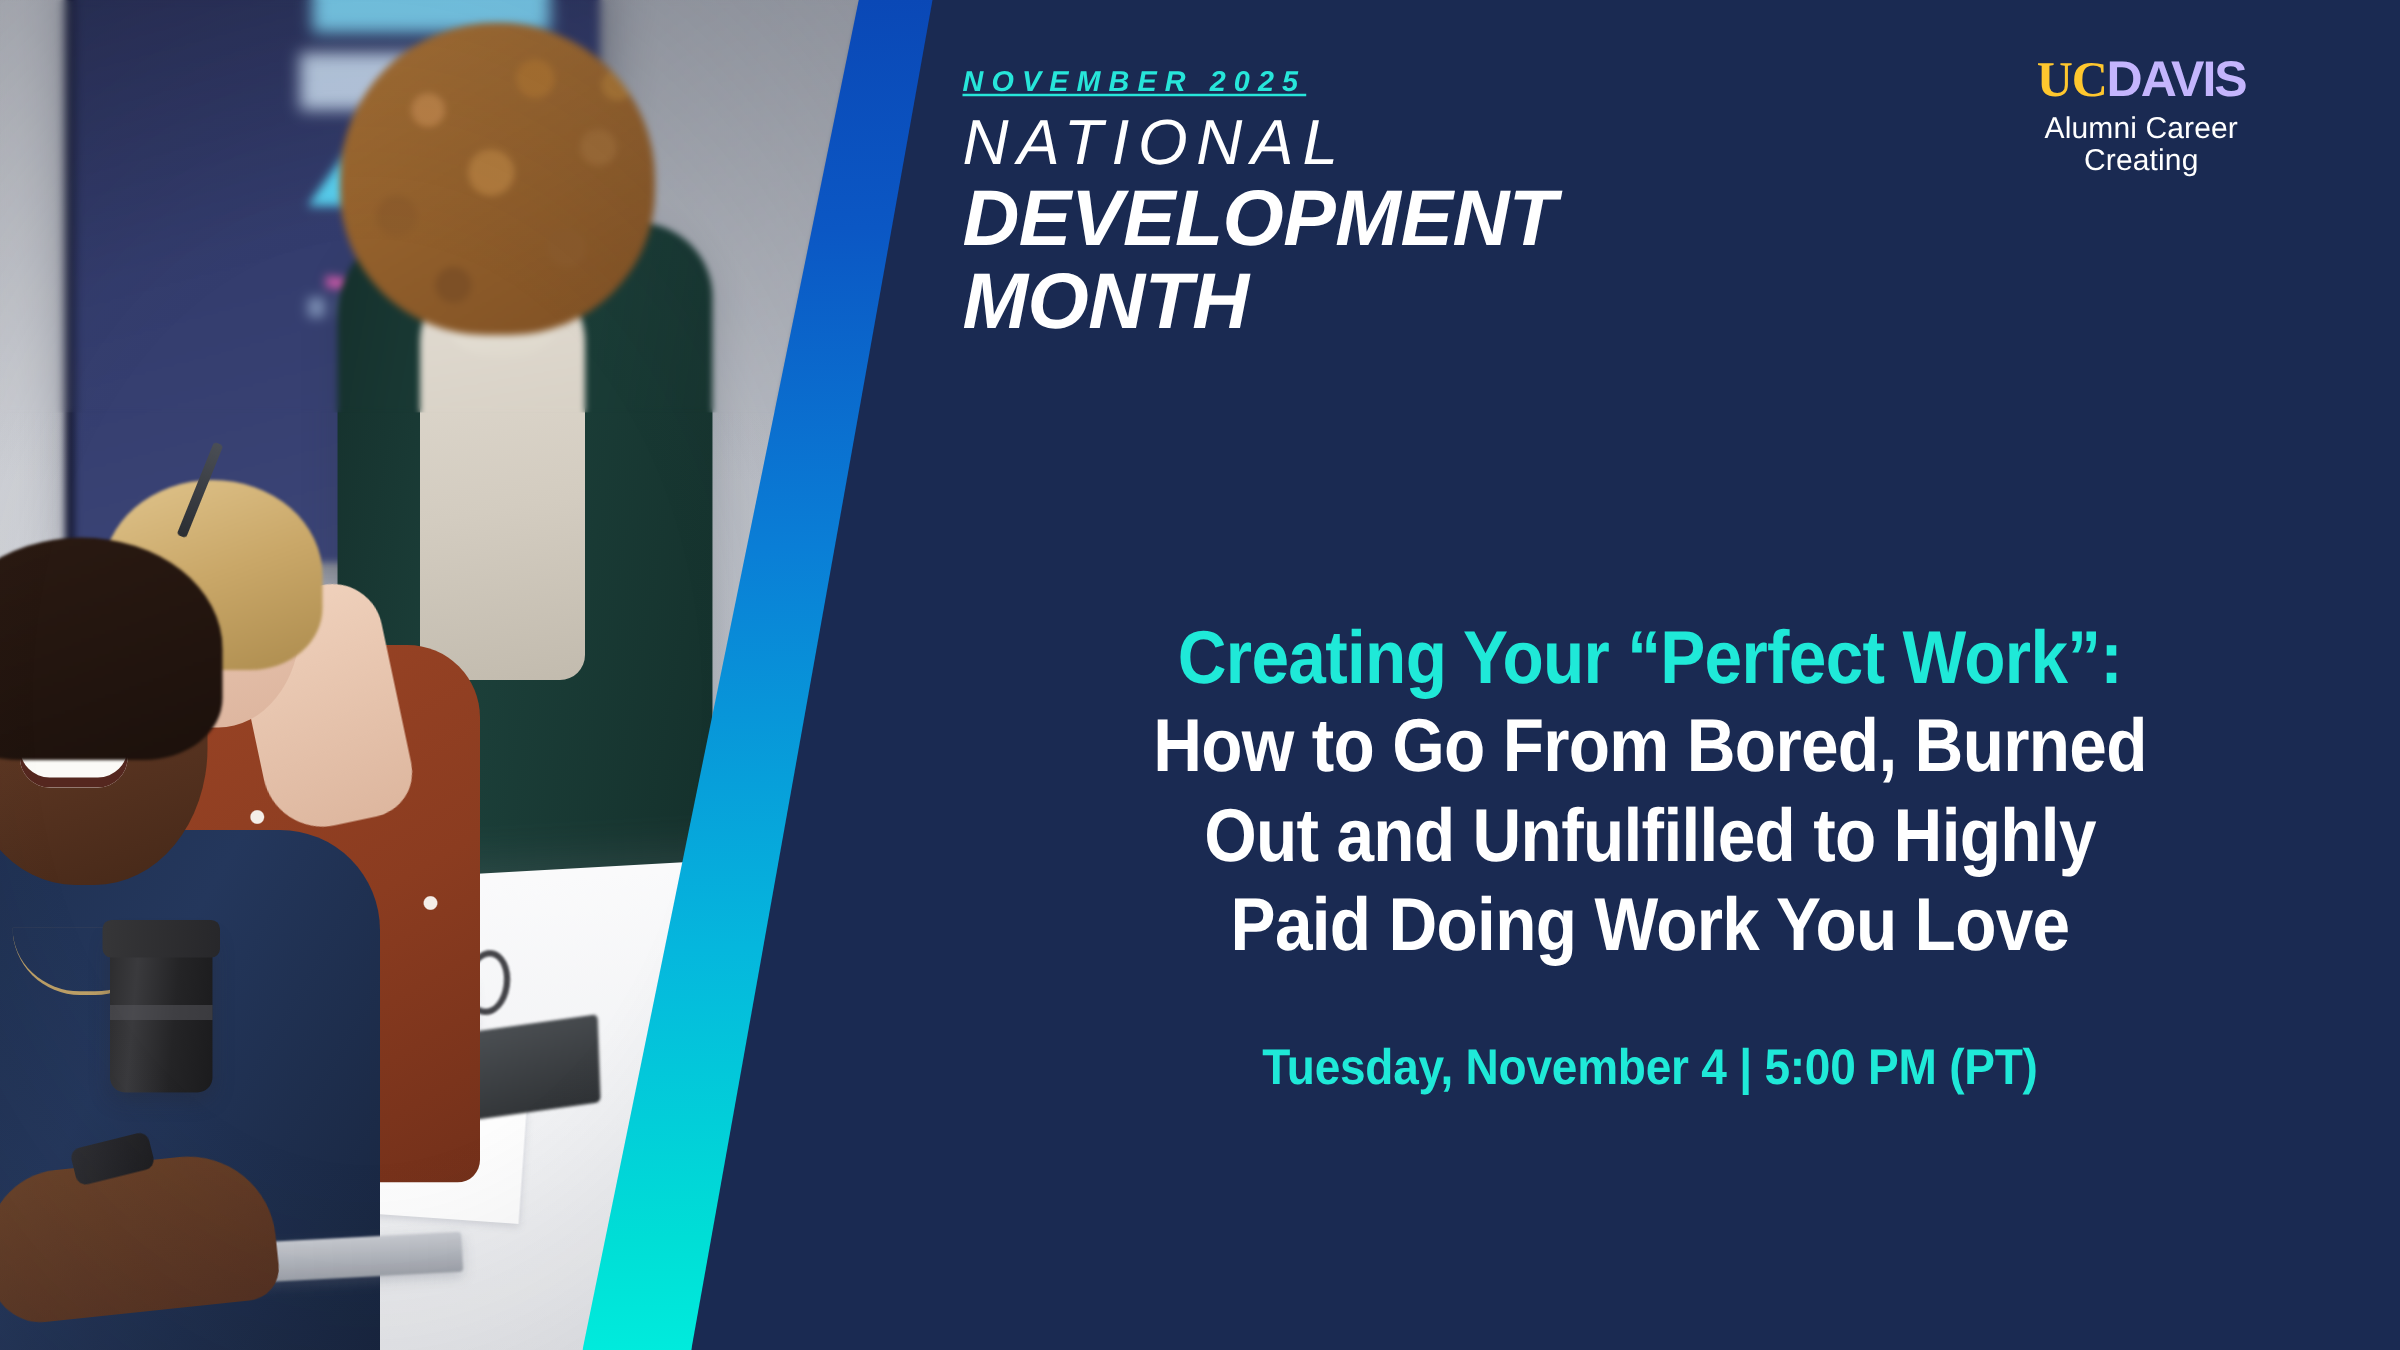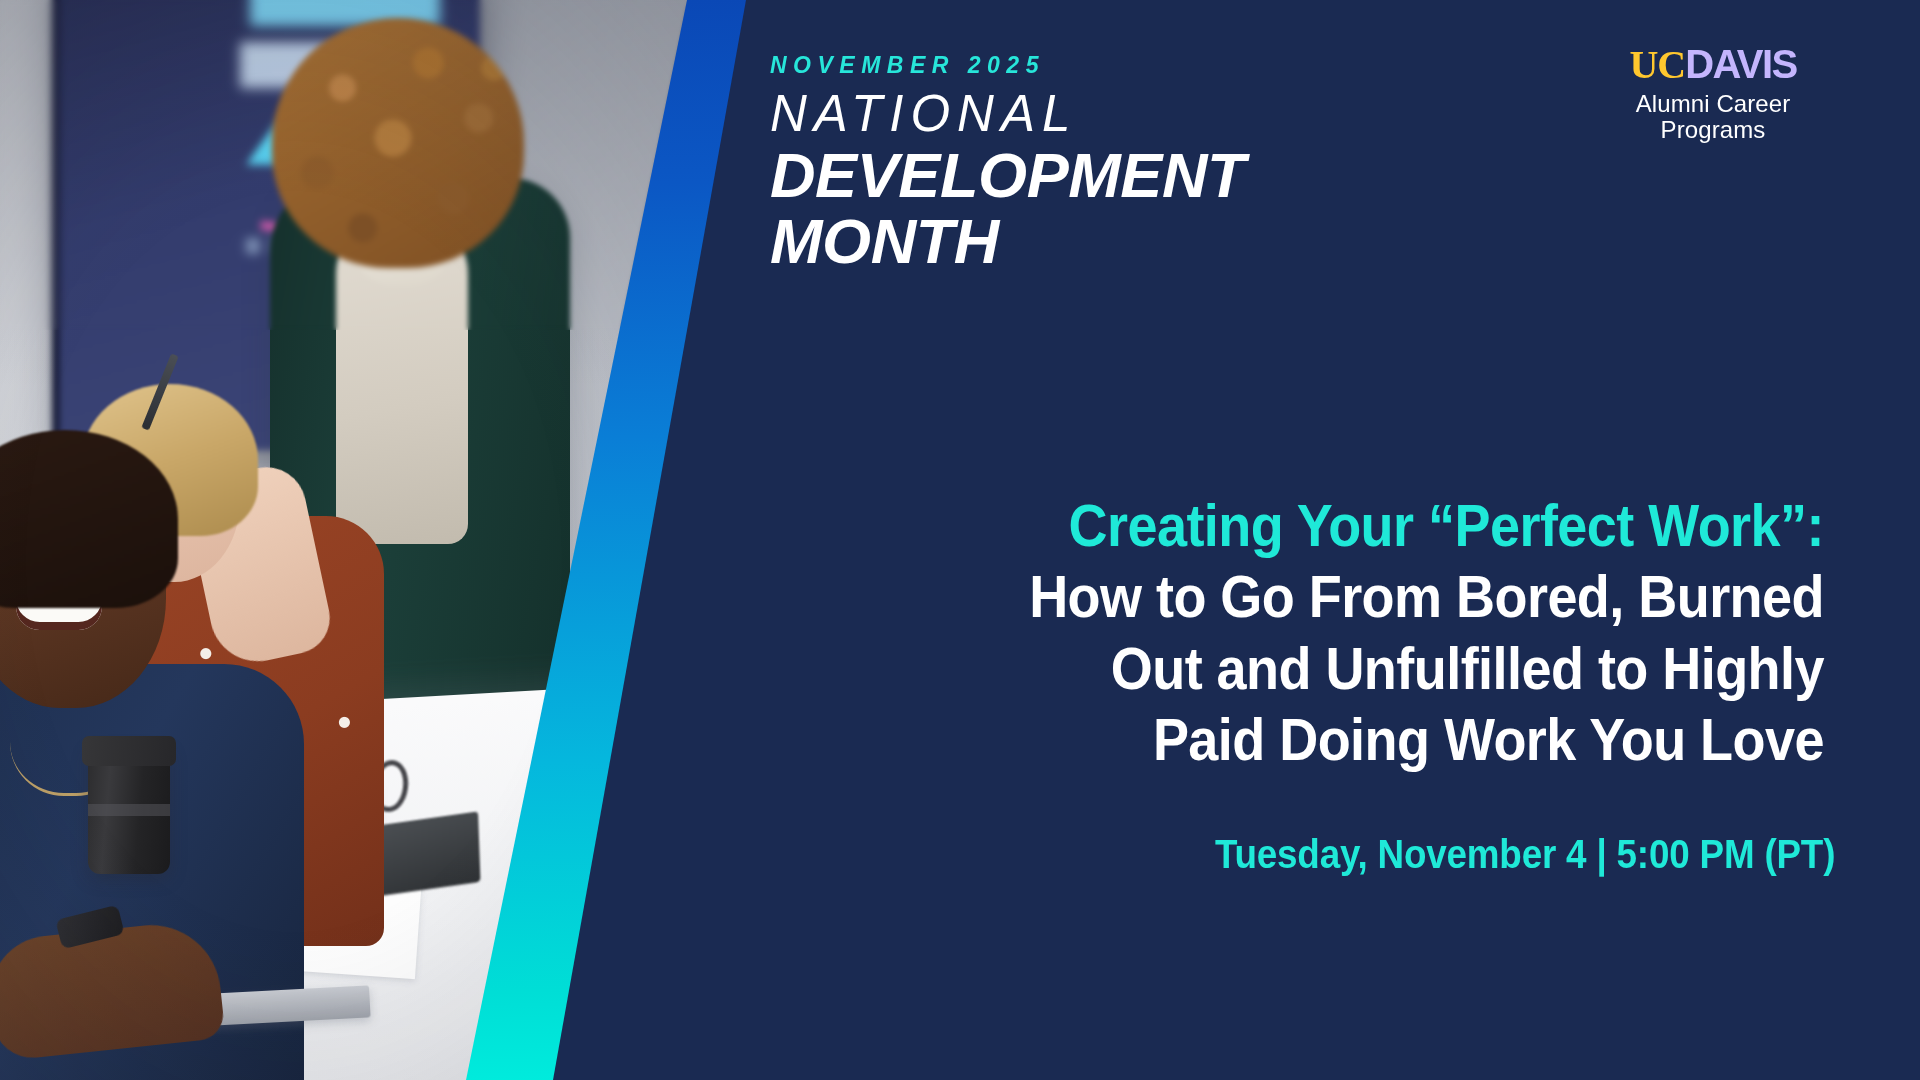--- a/index.html
+++ b/index.html
@@ -416,20 +416,21 @@
     left:770px; top:52px;
     width:660px;
   }
   .eyebrow {
     font-size:23px;
     font-weight:700;
     font-style:italic;
     letter-spacing:6.5px;
     color:#27e6da;
     margin-bottom:9px;
+    text-decoration:underline;
   }
   .national {
     font-size:51px;
     font-weight:400;
     font-style:italic;
     letter-spacing:7px;
     color:#ffffff;
     line-height:1;
     margin-bottom:4px;
   }
@@ -441,21 +442,21 @@
     color:#ffffff;
     line-height:1.04;
     text-transform:uppercase;
   }
 
   
   .event {
     position:absolute;
     left:760px; right:40px;
     top:490px;
-    text-align:right;
+    text-align:center;
   }
   .ev-line {
     font-family:"Liberation Sans", sans-serif;
     font-weight:700;
     font-size:60px;
     line-height:1.19;
     letter-spacing:-.6px;
     color:#ffffff;
     transform:scaleX(.9);
     transform-origin:center;
@@ -574,21 +575,21 @@
   <div class="band"></div>
 
   <div class="panel"></div>
 
   <div class="brand">
     <div class="brand-uc">
       <span class="uc">UC</span><span class="davis">DAVIS</span>
     </div>
     <div class="brand-sub">
       <div>Alumni Career</div>
-      <div>Programs</div>
+      <div>Creating</div>
     </div>
   </div>
 
   <div class="month-lockup">
     <div class="eyebrow">NOVEMBER 2025</div>
     <div class="national">NATIONAL</div>
     <div class="cdm">DEVELOPMENT</div>
     <div class="cdm">MONTH</div>
   </div>
 

